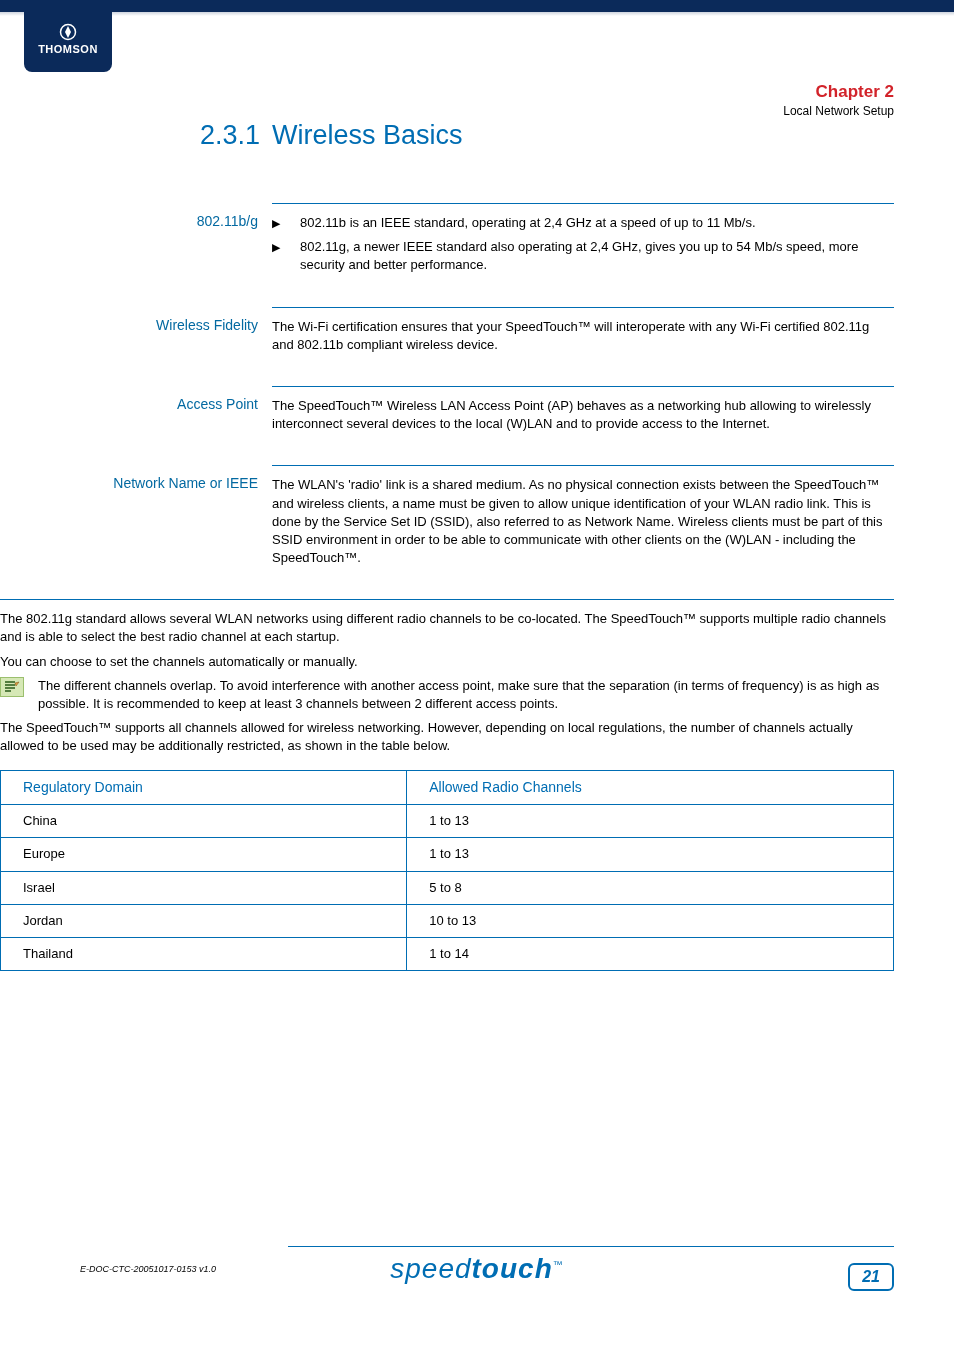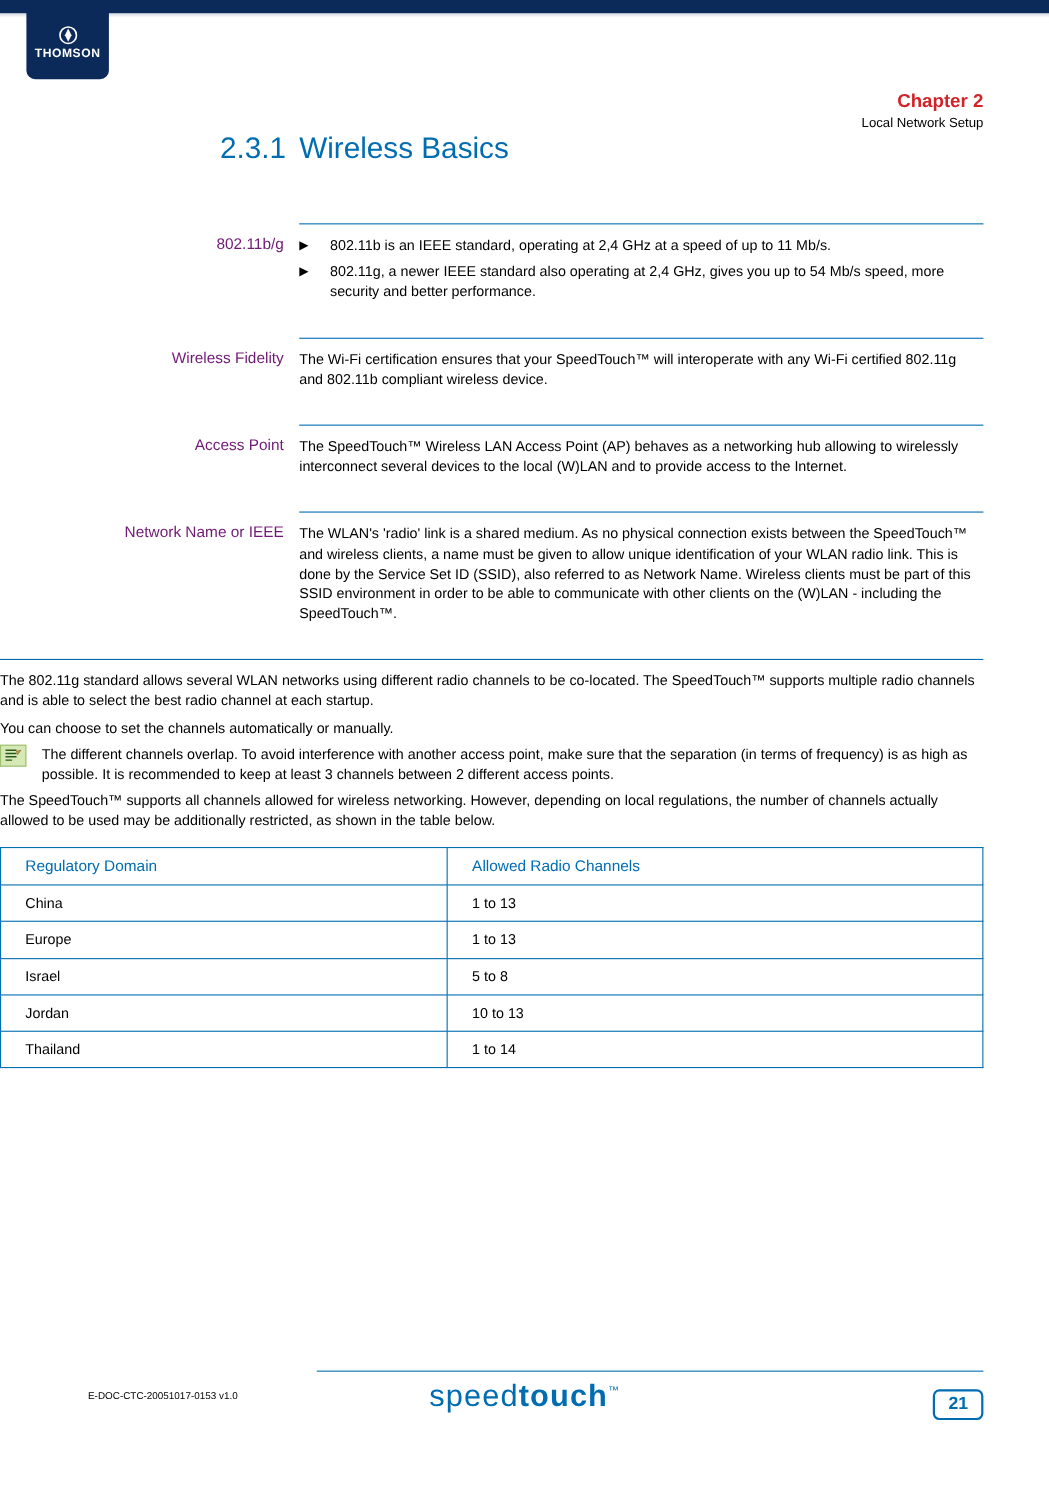--- a/index.html
+++ b/index.html
@@ -25,21 +25,21 @@
         top: 12px;
         right: 0;
         width: 100%;
         height: 4px;
         background: linear-gradient(to bottom, rgba(11,42,90,0.2), transparent);
     }
     .logo-box {
       position: absolute;
       top: 0;
       left: 24px;
-      width: 75px;
+      width: 88px;
       height: 72px;
       background: #0b2a5a;
       color: #fff;
       display: flex;
       flex-direction: column;
       align-items: center;
       justify-content: center;
       border-bottom-left-radius: 8px;
       border-bottom-right-radius: 8px;
       padding-top: 6px;
@@ -98,21 +98,21 @@
     }
     .section {
       display: flex;
       margin-bottom: 0;
     }
     .label-col {
       width: 272px;
       flex-shrink: 0;
       text-align: right;
       padding-right: 14px;
-      color: #701a75;
+      color: #0369a1;
       font-size: 14px;
       padding-top: 10px;
     }
     .body-col {
       flex: 1;
       border-top: 1px solid #006db3;
       padding-top: 10px;
       padding-bottom: 26px;
       font-size: 13px;
       line-height: 1.4;
@@ -166,20 +166,21 @@
     }
     .footer {
       position: absolute;
       bottom: 60px;
       left: 0;
       width: 100%;
       padding: 0 60px 0 80px;
       display: flex;
       align-items: center;
       justify-content: space-between;
+      font-style: italic;
     }
     .doc-id {
       font-size: 9px;
       color: #000;
     }
     .footer-logo {
       font-size: 28px;
       color: #006db3;
       letter-spacing: 1px;
       position: absolute;

